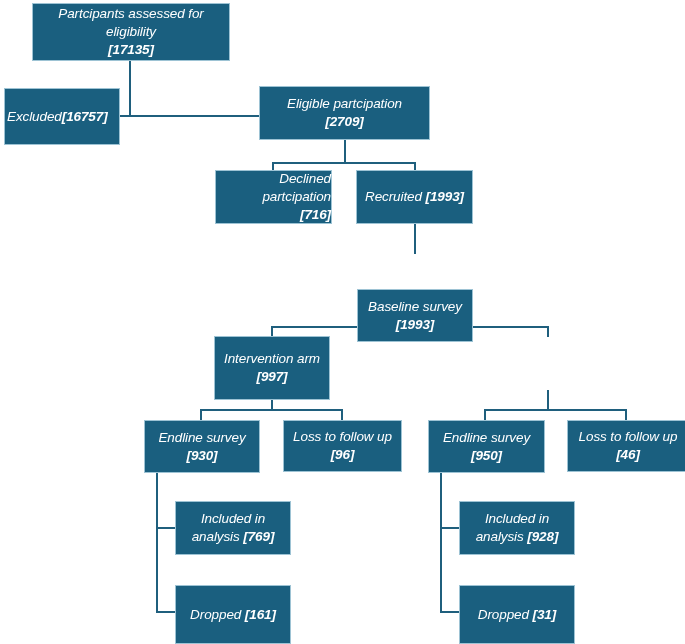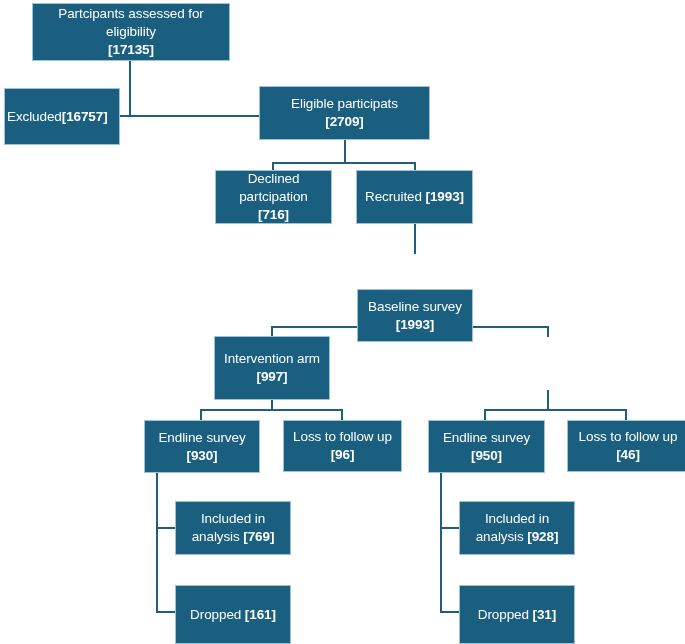--- a/index.html
+++ b/index.html
@@ -27,20 +27,21 @@
     font-size: 13.5px;
     line-height: 1.32;
     letter-spacing: -0.1px;
     box-sizing: border-box;
     z-index: 2;
   }
   .node .inner {
     padding: 0 0;
     width: 100%;
     white-space: pre-line;
+    font-style: italic;
   }
   .node.left-align {
     justify-content: flex-start;
     text-align: left;
   }
   .node.left-align .inner {
     padding-left: 2px;
   }
   .node b {
     font-weight: bold;
@@ -99,25 +100,25 @@
     <span class="inner"><span>Partcipants assessed for
 eligibility
 </span><b>[17135]</b></span>
   </div>
 
   <div class="node left-align" style="left:4px; top:88px; width:116px; height:57px;">
     <span class="inner"><span>Excluded</span><b>[16757]</b></span>
   </div>
 
   <div class="node" style="left:259px; top:86px; width:171px; height:54px;">
-    <span class="inner"><span>Eligible participats
+    <span class="inner"><span>Eligible partcipation
 </span><b>[2709]</b></span>
   </div>
 
-  <div class="node" style="left:215px; top:170px; width:117px; height:54px;">
+  <div class="node" style="left:215px; top:170px; width:117px; height:54px;text-align:right;">
     <span class="inner"><span>Declined
 partcipation
 </span><b>[716]</b></span>
   </div>
 
   <div class="node" style="left:356px; top:170px; width:117px; height:54px;">
     <span class="inner"><span>Recruited </span><b>[1993]</b></span>
   </div>
 
   <div class="node" style="left:357px; top:253px; width:116px; height:53px;margin-top:36px;">

